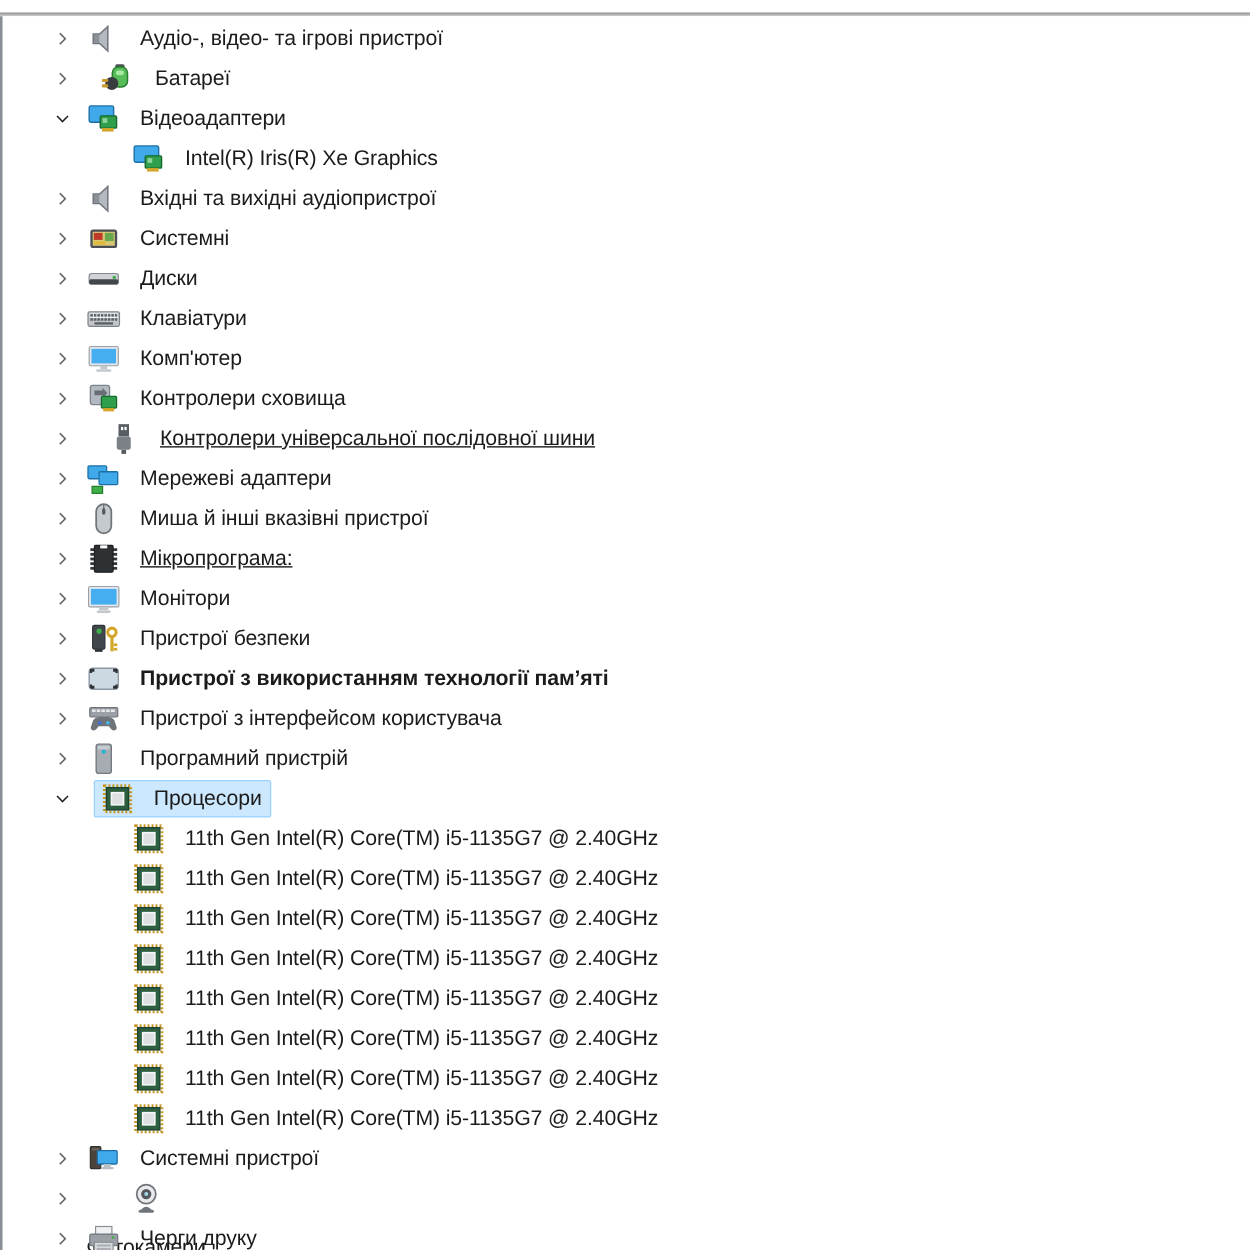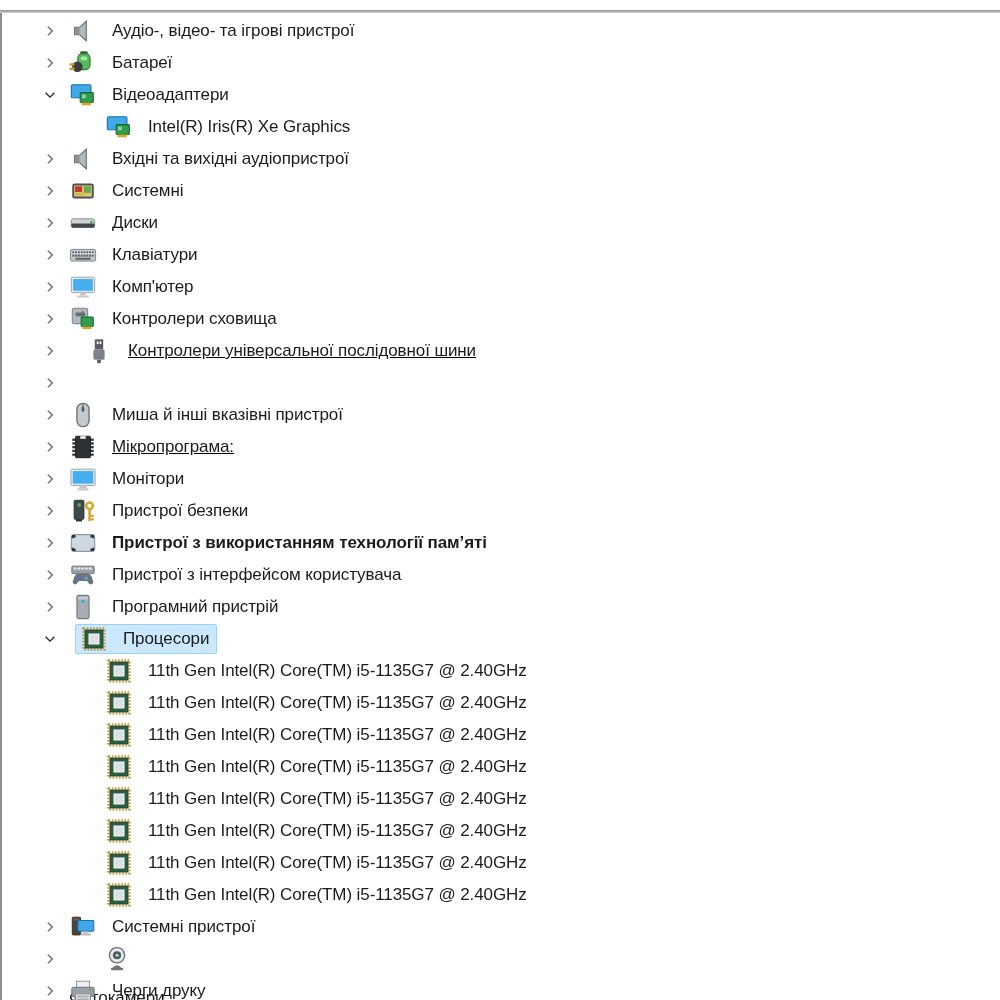--- a/index.html
+++ b/index.html
@@ -76,21 +76,21 @@
         </span>
       <span class="label">Аудіо-, відео- та ігрові пристрої</span>
     </span>
   </div>
     <div class="row">
     <span class="chev" style="left: 40px;">
         <svg viewBox="0 0 16 16" width="14" height="14">
           <path d="M5.5 3 L10.5 8 L5.5 13" fill="none" stroke="#636363" stroke-width="1.5"></path>
         </svg>
       </span>
-    <span class="content" style="left: 62px;">
+    <span class="content" style="left: 74px;">
       <span class="icon">
           <svg viewBox="0 0 30 30">
             <rect x="12" y="2.5" width="8" height="4" rx="1.5" fill="#4c4f52"></rect>
             <rect x="9.5" y="5" width="13" height="17" rx="5" fill="#57bd58" stroke="#2a7e2f" stroke-width="1.3"></rect>
             <rect x="12.5" y="8" width="7" height="4" rx="2" fill="#a8e8a6"></rect>
             <circle cx="9" cy="19" r="5.6" fill="#3a3d40"></circle>
             <rect x="0.5" y="15.2" width="5.5" height="2.6" rx="1" fill="#c79a2e"></rect>
             <rect x="0.5" y="19.8" width="5.5" height="2.6" rx="1" fill="#c79a2e"></rect>
           </svg>
         </span>
@@ -270,20 +270,30 @@
         </span>
       <span class="label">Контролери універсальної послідовної шини</span>
     </span>
   </div>
     <div class="row">
     <span class="chev" style="left: 40px;">
         <svg viewBox="0 0 16 16" width="14" height="14">
           <path d="M5.5 3 L10.5 8 L5.5 13" fill="none" stroke="#636363" stroke-width="1.5"></path>
         </svg>
       </span>
+    <span class="content" style="left: 62px;">
+      <span class="icon">
+          <svg viewBox="0 0 30 30">
+            <rect x="1.5" y="4" width="16" height="11" rx="1" fill="#3fa9ea" stroke="#1d6fa8" stroke-width="1.1"></rect>
+            <rect x="11" y="9" width="16" height="11" rx="1" fill="#3fa9ea" stroke="#1d6fa8" stroke-width="1.1"></rect>
+            <rect x="5" y="21.5" width="9" height="6" fill="#3fae49" stroke="#1d7a24" stroke-width="1"></rect>
+          </svg>
+        </span>
+      <span class="label">Мережеві адаптери</span>
+    </span>
   </div>
     <div class="row">
     <span class="chev" style="left: 40px;">
         <svg viewBox="0 0 16 16" width="14" height="14">
           <path d="M5.5 3 L10.5 8 L5.5 13" fill="none" stroke="#636363" stroke-width="1.5"></path>
         </svg>
       </span>
     <span class="content" style="left: 62px;">
       <span class="icon">
           <svg viewBox="0 0 30 30">

